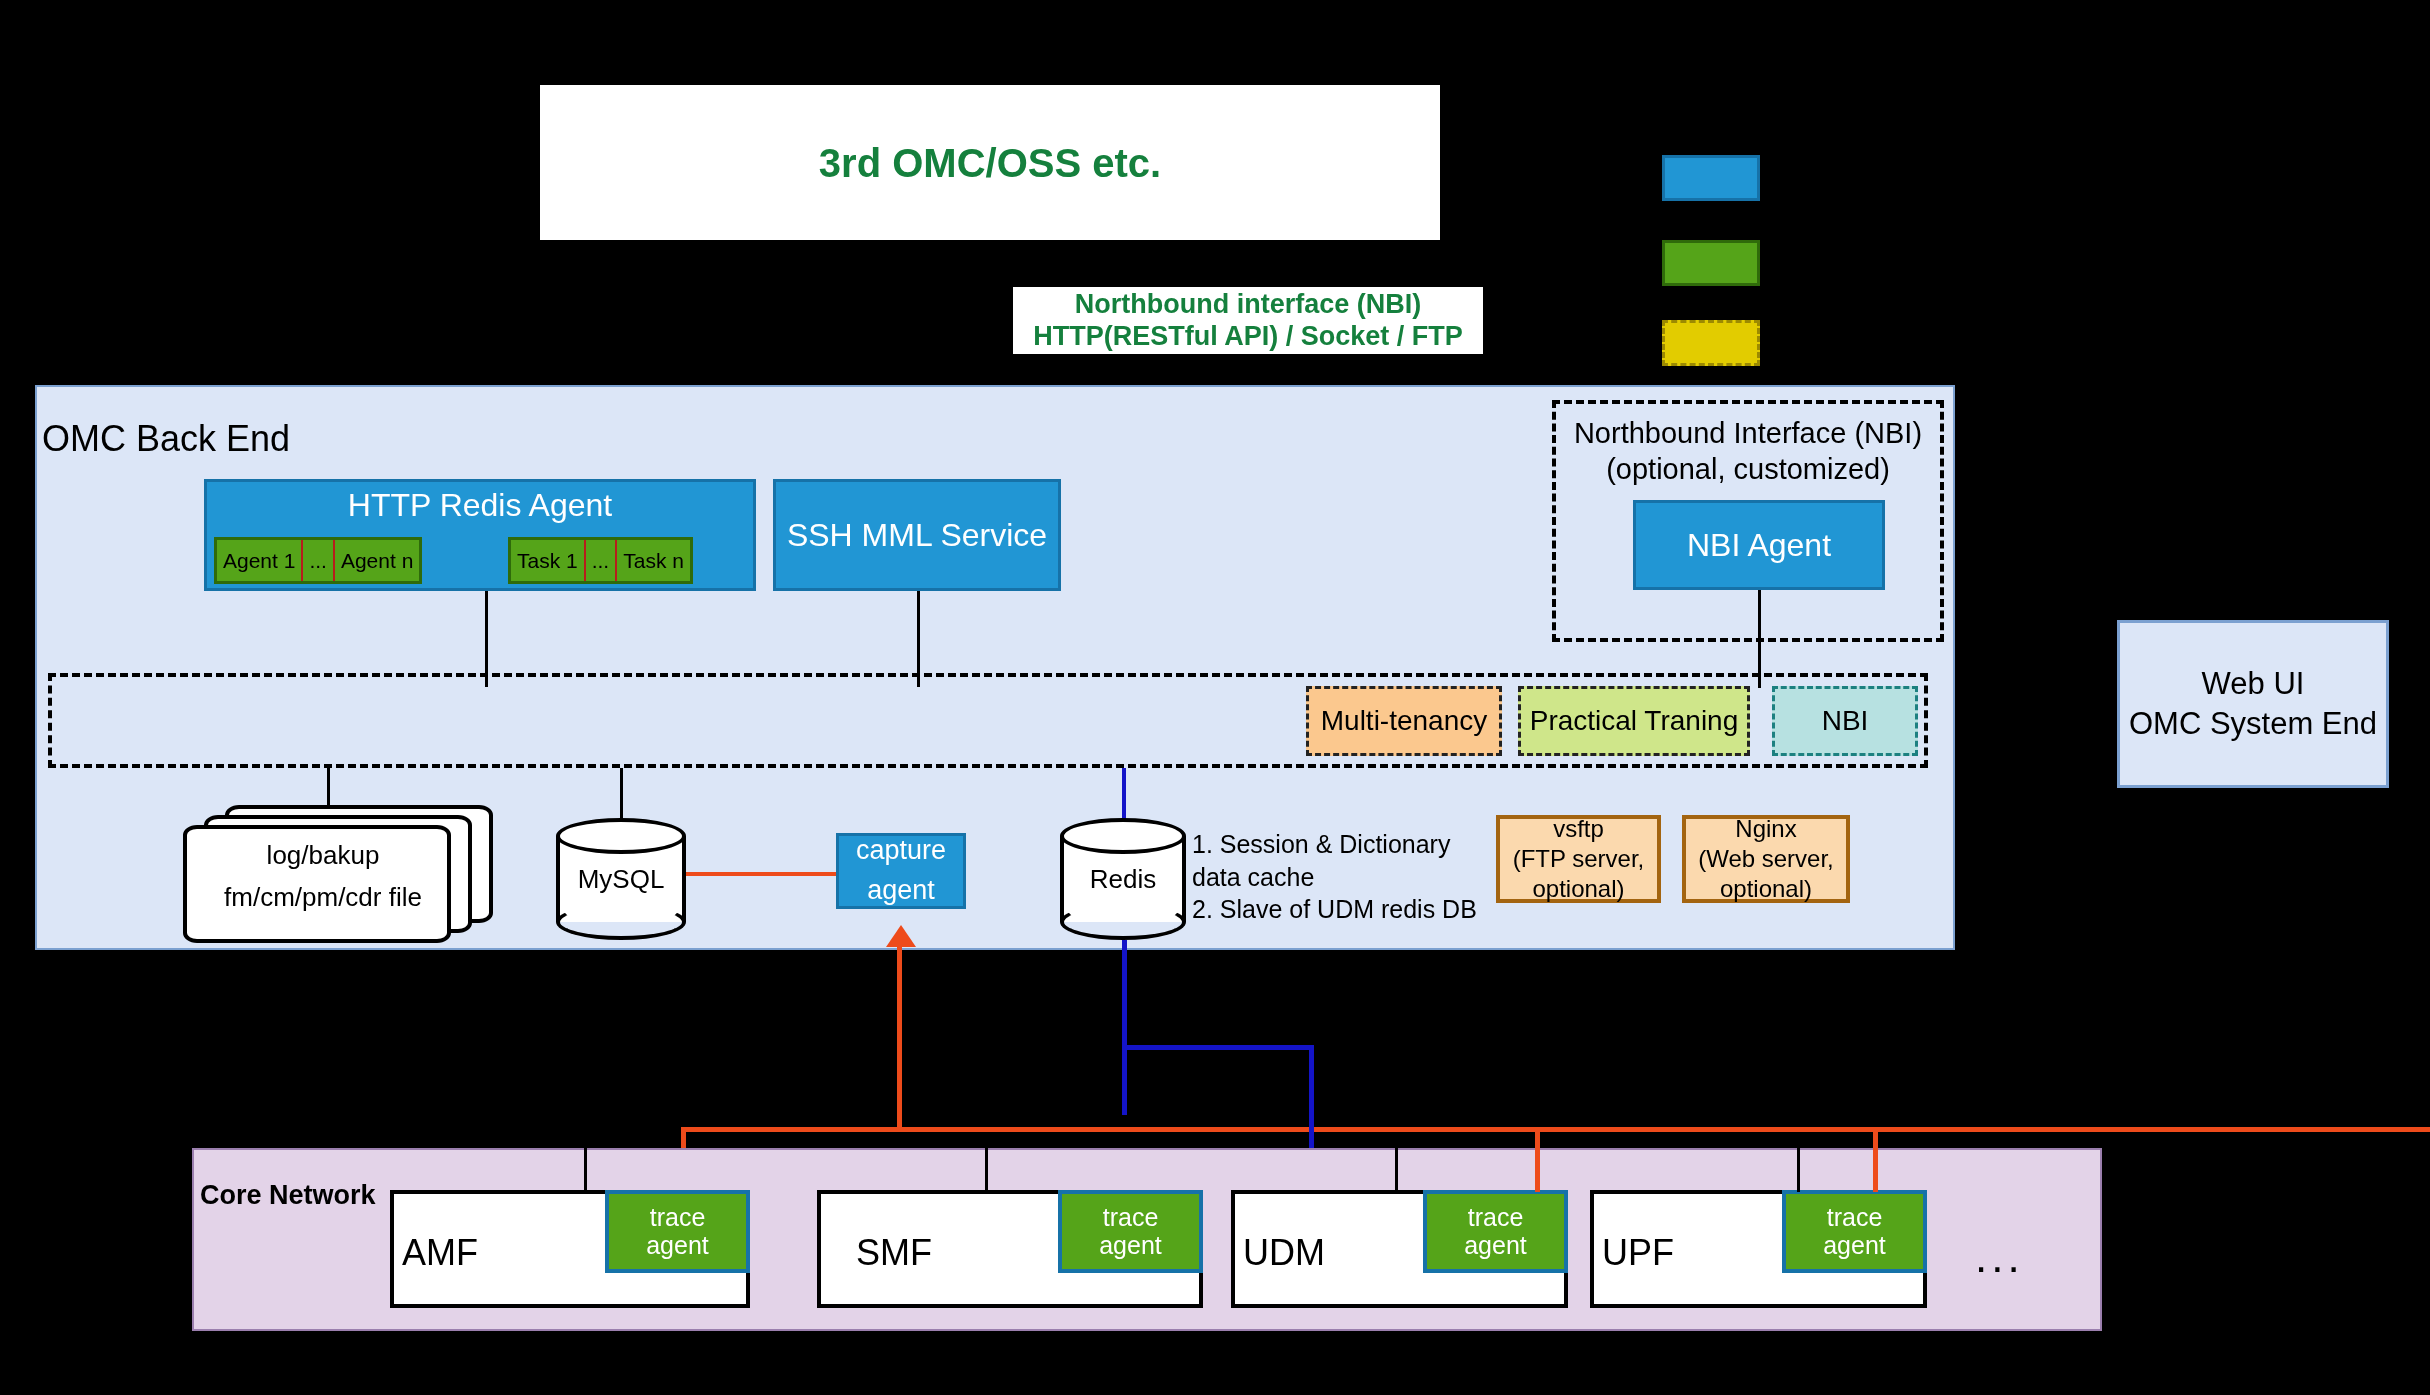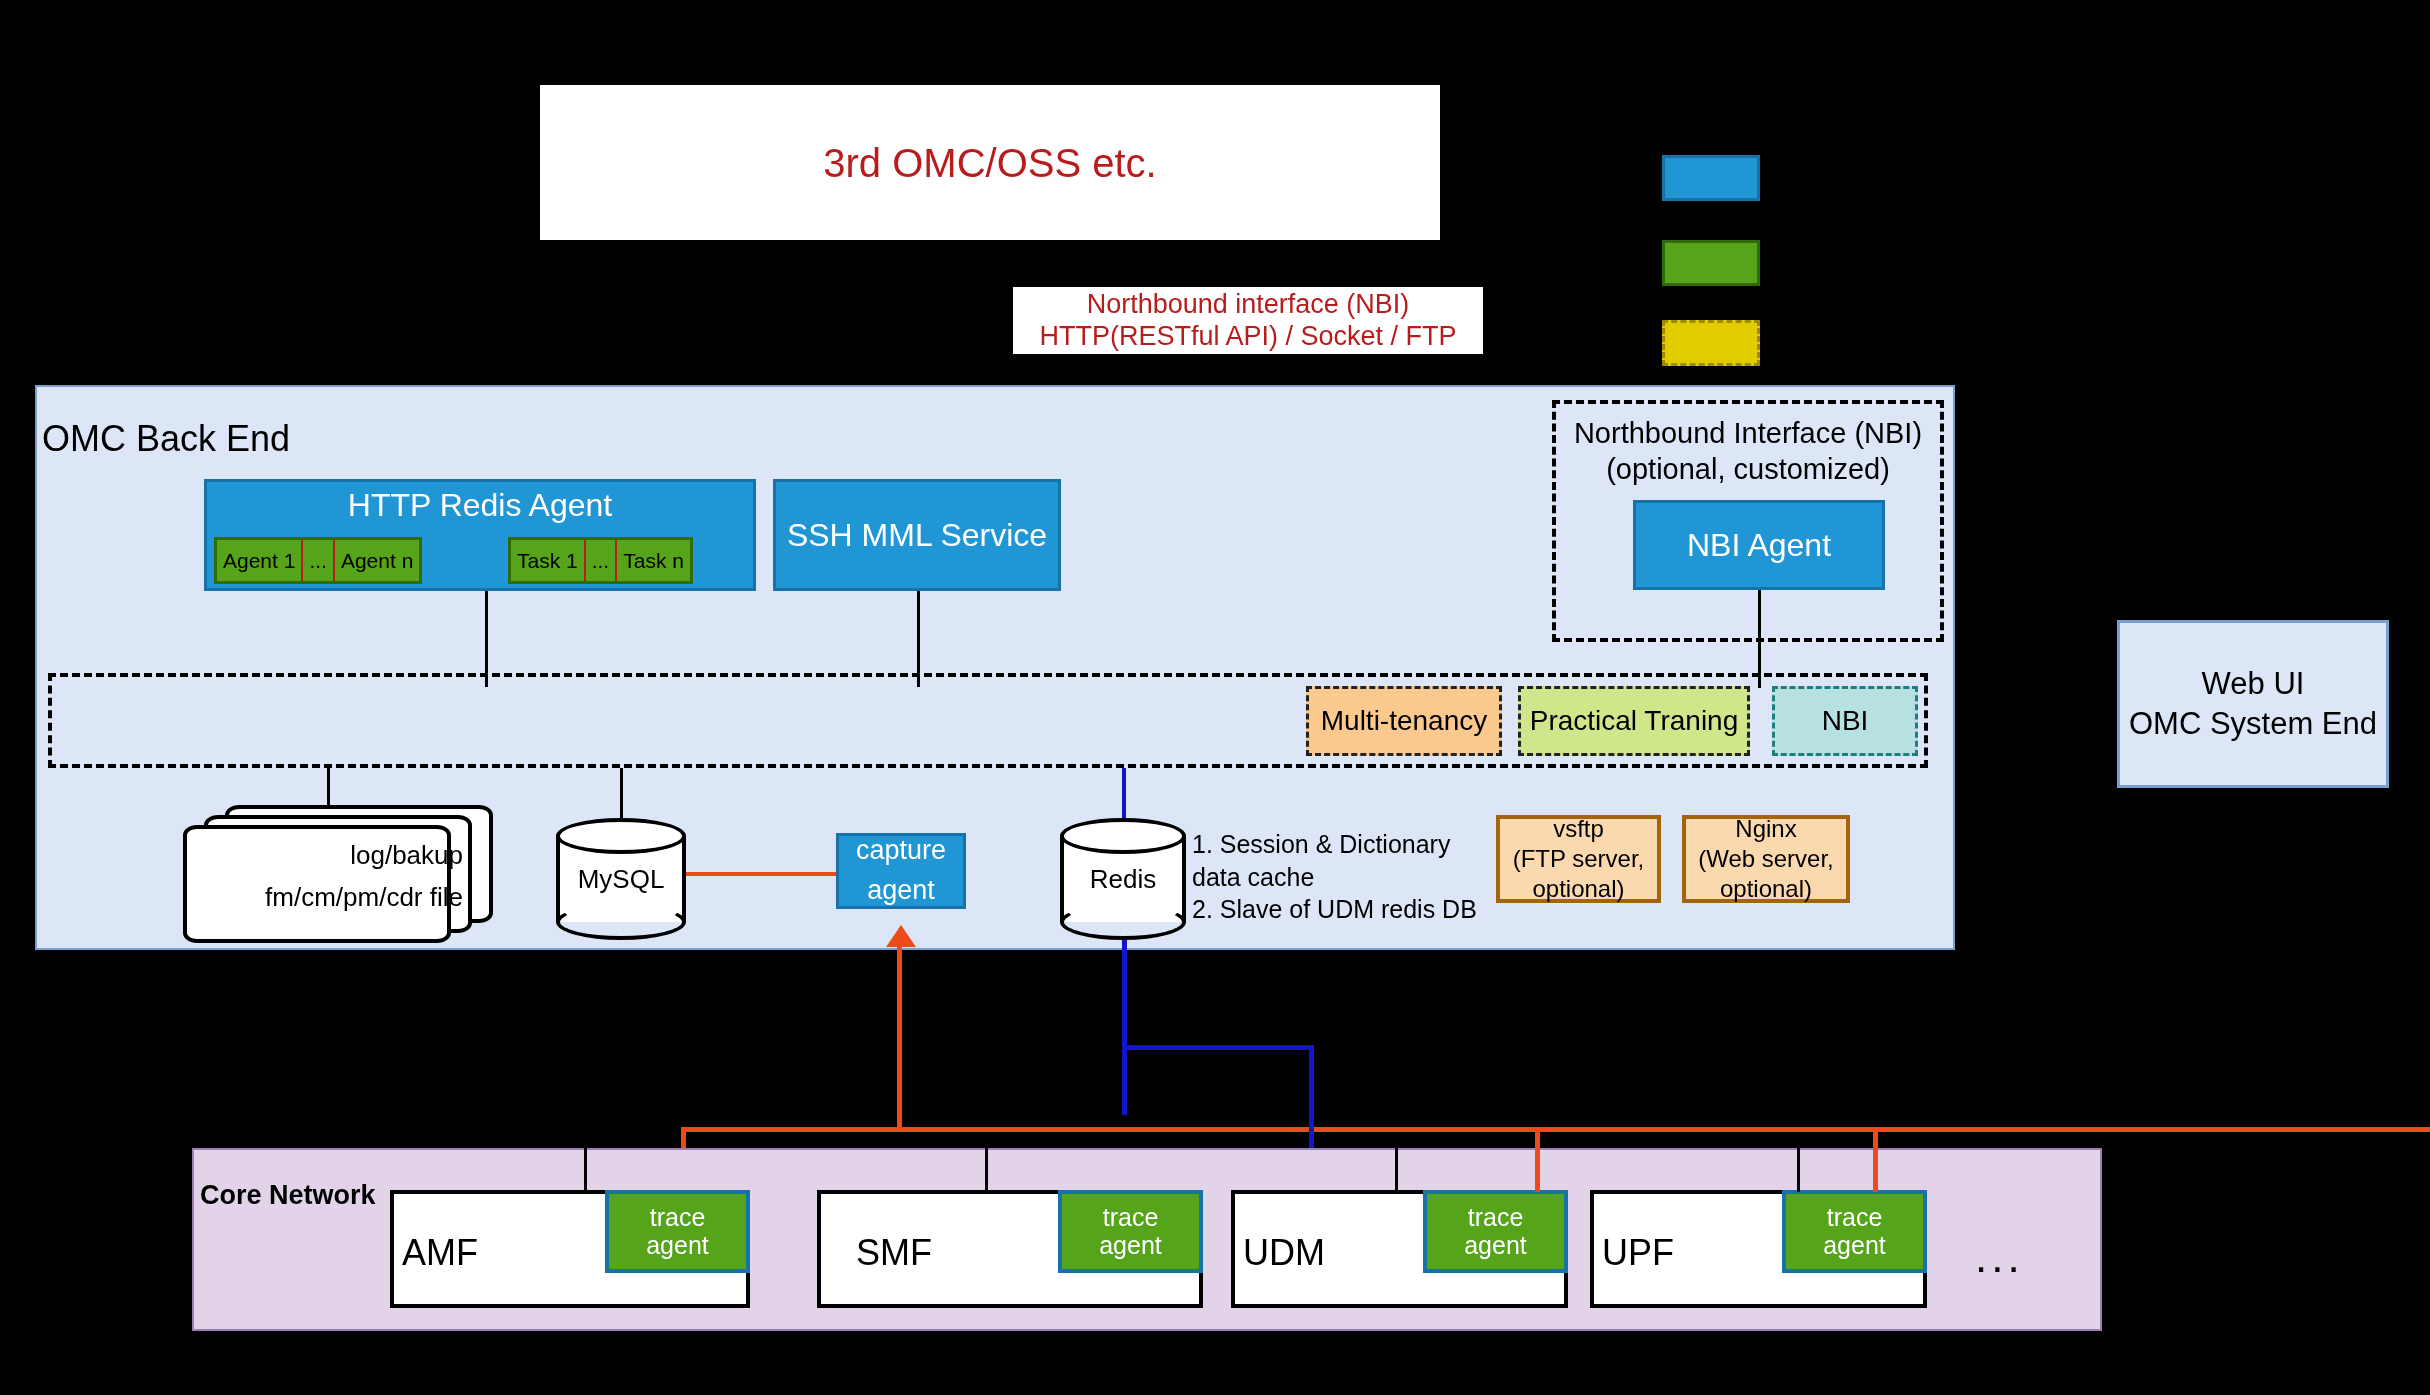--- a/index.html
+++ b/index.html
@@ -8,21 +8,21 @@
     background: #000000;
     font-family: "Liberation Sans", sans-serif;
     overflow: hidden;
   }
   #stage { position: relative; width: 2430px; height: 1395px; background:#000; }
 
   .box { position: absolute; display: flex; align-items: center; justify-content: center;
          text-align: center; line-height: 1.15; }
 
   
-  .white-box { background: #ffffff; color: #b91c1c; }
+  .white-box { background: #ffffff; color: #15803d; font-weight: bold; }
   #third-omc { left:540px; top:85px; width:900px; height:155px; font-size:40px; }
   #nbi-proto { left:1013px; top:287px; width:470px; height:67px; font-size:27px;
                flex-direction: column; }
 
   
   .legend-sw { position:absolute; width:98px; height:46px; }
   #lg-blue   { left:1662px; top:155px; background:#2196d4; border:3px solid #1672a8; }
   #lg-green  { left:1662px; top:240px; background:#55a419; border:3px solid #2f6b0a; }
   #lg-yellow { left:1662px; top:320px; background:#e2cc00; border:3px dashed #9c8a00; }
 
@@ -68,21 +68,21 @@
                   background:#fbc88e; border:3px dashed #222; }
   #mod-practical{ position:absolute; left:1518px; top:686px; width:232px;
                   background:#cfe68a; border:3px dashed #222; }
   #mod-nbi      { position:absolute; left:1772px; top:686px; width:146px;
                   background:#b7e1e1; border:3px dashed #1c8080; }
 
   
   #docs { position:absolute; left:183px; top:805px; width:310px; height:135px; }
   #docs .sheet { position:absolute; background:#fff; border:4px solid #000;
                  border-radius:14px/10px; }
-  #docs-label { position:absolute; left:183px; top:835px; width:280px; text-align:right;
+  #docs-label { position:absolute; left:183px; top:835px; width:280px; text-align:center;
                 font-size:26px; color:#000; line-height:1.6; }
 
   .cyl { position:absolute; }
   .cyl .body { position:absolute; left:0; right:0; top:18px; bottom:18px;
                background:#fff; border-left:4px solid #000; border-right:4px solid #000; }
   .cyl .top { position:absolute; left:0; right:0; top:0; height:36px; background:#fff;
               border:4px solid #000; border-radius:50%; }
   .cyl .bot { position:absolute; left:0; right:0; bottom:0; height:36px;
               border:4px solid #000; border-radius:50%; border-top-color:transparent;
               background:transparent; }

